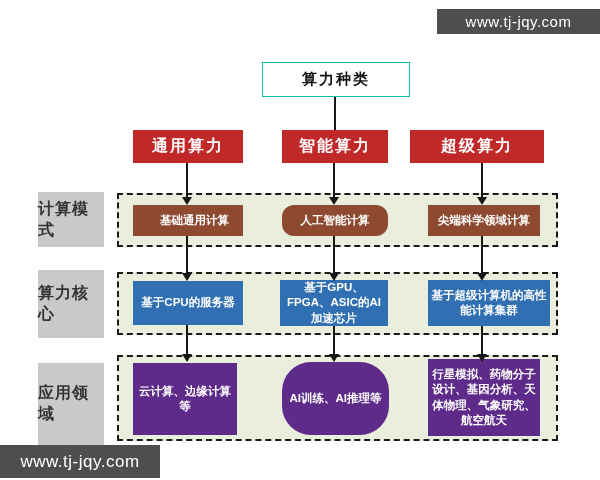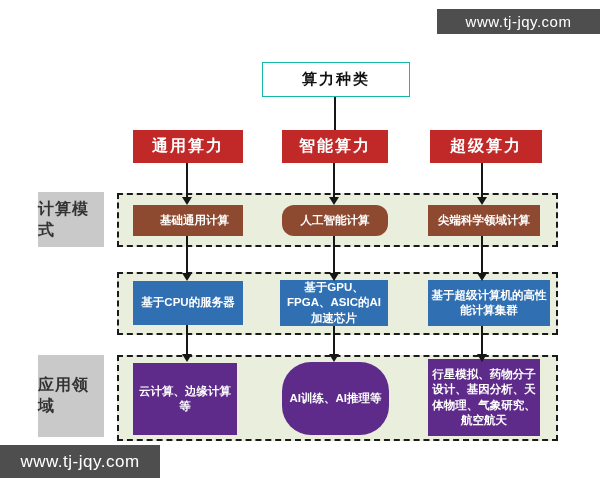--- a/index.html
+++ b/index.html
@@ -61,21 +61,21 @@
   <div class="wm wm-bottom">
     <span>www.tj-jqy.com</span>
   </div>
 
   <div class="root-box">算力种类</div>
 
   <div class="vline" style="left:334px; top:96px; height:34px;"></div>
 
   <div class="branch" style="left:133px; width:110px;">通用算力</div>
   <div class="branch" style="left:282px; width:106px;">智能算力</div>
-  <div class="branch" style="left:430px; width:112px;">超级算力</div>
+  <div class="branch" style="left:410px; width:134px;">超级算力</div>
 
   <div class="vline" style="left:186px; top:162px; height:36px;"></div>
   <div class="vline" style="left:333px; top:162px; height:36px;"></div>
   <div class="vline" style="left:481px; top:162px; height:36px;"></div>
   <div class="arrow" style="left:182px; top:197px;"></div>
   <div class="arrow" style="left:329px; top:197px;"></div>
   <div class="arrow" style="left:477px; top:197px;"></div>
 
   <div class="row" style="top:193px; height:54px;"></div>
   <div class="row-label" style="top:192px; height:55px;">计算模式</div>
@@ -84,30 +84,31 @@
   <div class="node mode-box" style="left:428px; top:205px; width:112px; height:31px;">尖端科学领域计算</div>
 
   <div class="vline" style="left:186px; top:236px; height:38px;"></div>
   <div class="vline" style="left:333px; top:236px; height:38px;"></div>
   <div class="vline" style="left:481px; top:236px; height:38px;"></div>
   <div class="arrow" style="left:182px; top:273px;"></div>
   <div class="arrow" style="left:329px; top:273px;"></div>
   <div class="arrow" style="left:477px; top:273px;"></div>
 
   <div class="row" style="top:272px; height:63px;"></div>
+  <div class="row-label" style="top:270px; height:68px;">算力核心</div>
   <div class="node core-box" style="left:133px; top:281px; width:110px; height:44px;">基于CPU的服务器</div>
   <div class="node core-box" style="left:280px; top:280px; width:108px; height:46px;">基于GPU、FPGA、ASIC的AI加速芯片</div>
   <div class="node core-box" style="left:428px; top:280px; width:122px; height:46px;">基于超级计算机的高性能计算集群</div>
 
   <div class="vline" style="left:186px; top:324px; height:31px;"></div>
   <div class="vline" style="left:333px; top:324px; height:31px;"></div>
   <div class="vline" style="left:481px; top:324px; height:31px;"></div>
   <div class="arrow" style="left:182px; top:354px;"></div>
   <div class="arrow" style="left:329px; top:354px;"></div>
   <div class="arrow" style="left:477px; top:354px;"></div>
 
   <div class="row" style="top:355px; height:86px;"></div>
-  <div class="row-label" style="top:355px; height:82px;">应用领域</div>
+  <div class="row-label" style="top:363px; height:82px;">应用领域</div>
   <div class="node app-box" style="left:133px; top:363px; width:104px; height:72px;">云计算、边缘计算等</div>
   <div class="node app-box" style="left:282px; top:362px; width:107px; height:73px;border-radius:29px;">AI训练、AI推理等</div>
   <div class="node app-box" style="left:428px; top:359px; width:112px; height:77px;">行星模拟、药物分子设计、基因分析、天体物理、气象研究、航空航天</div>
 
 </div>
 
 </body></html>

